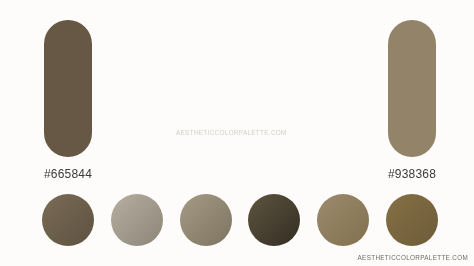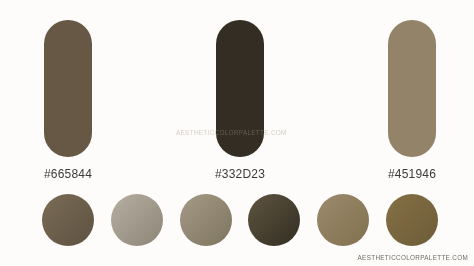--- a/index.html
+++ b/index.html
@@ -119,28 +119,24 @@
 
   <div id="swatch-row">
 
     <div class="swatch-column">
       <div class="swatch-pill" id="pill-1" style="background: rgb(102, 88, 68);"></div>
       <div class="swatch-hex">#665844</div>
     </div>
 
 
 
-    <div class="swatch-column">
-      <div class="swatch-pill" id="pill-4" style="background: rgb(51, 45, 35);"></div>
-      <div class="swatch-hex">#332D23</div>
-    </div>
 
     <div class="swatch-column">
       <div class="swatch-pill" id="pill-5" style="background: rgb(147, 131, 104);"></div>
-      <div class="swatch-hex">#451946</div>
+      <div class="swatch-hex">#938368</div>
     </div>
 
 
   </div>
 
   <div id="center-watermark">AESTHETICCOLORPALETTE.COM</div>
 
   <div id="circle-row">
     <div class="circle-cell">
       <div class="swatch-circle" id="circle-1" style="background: linear-gradient(135deg, rgb(122, 108, 86) 0%, rgb(93, 81, 64) 100%);"></div>

